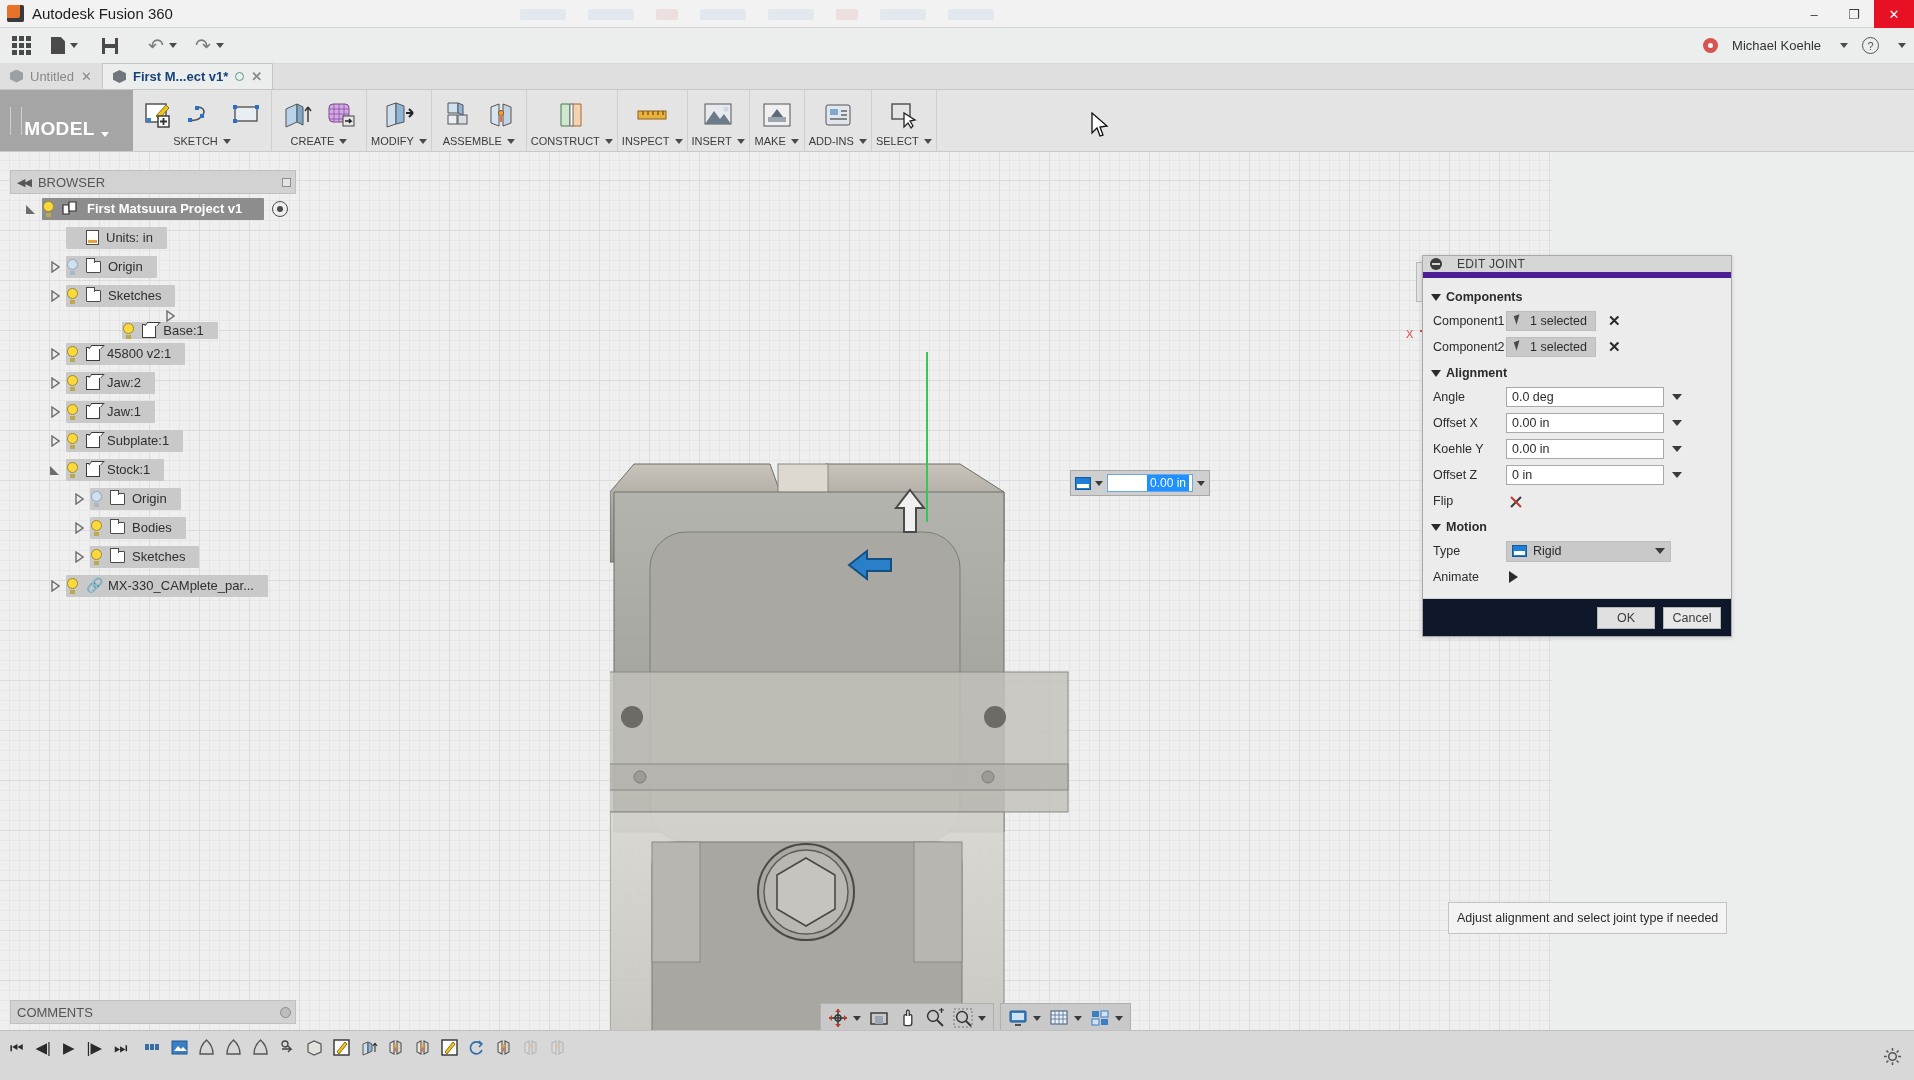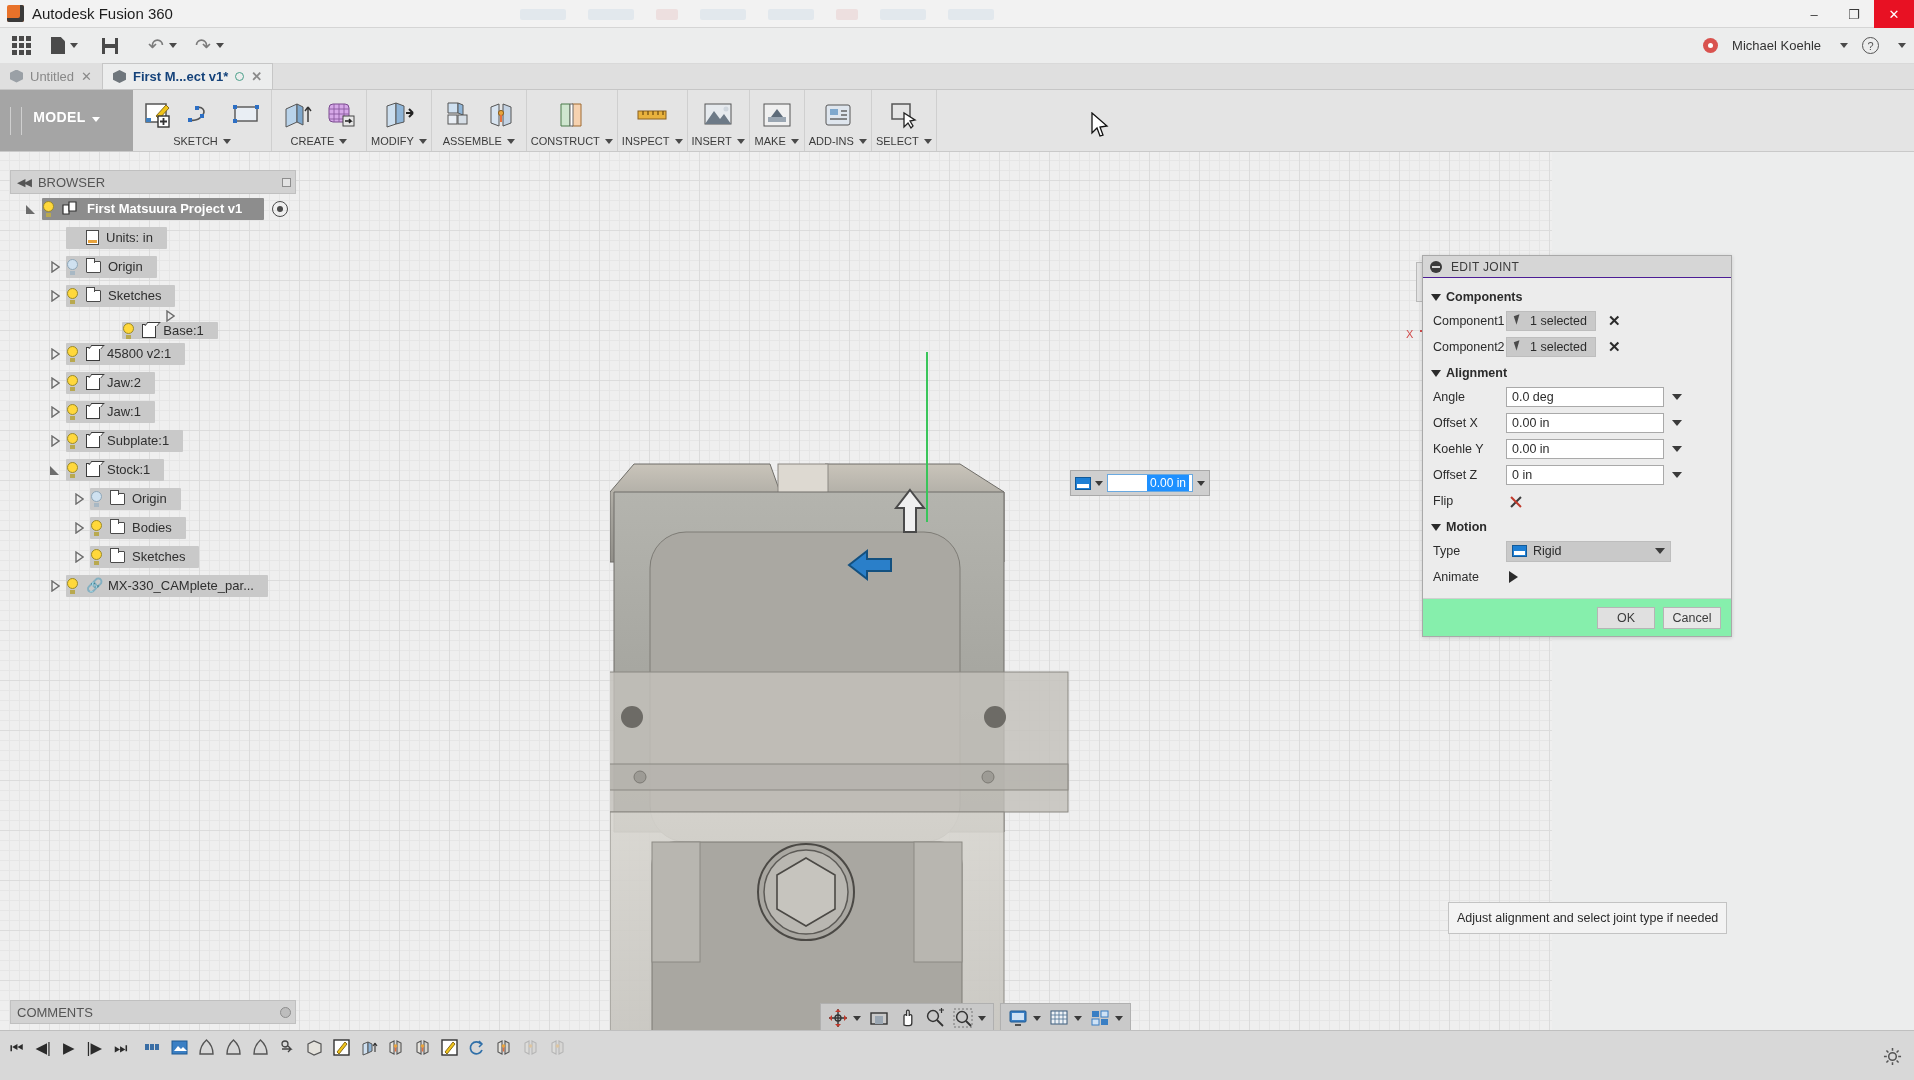--- a/index.html
+++ b/index.html
@@ -69,21 +69,21 @@
   .tab.active .cube{background:#6f767c;}
   .tabx{font-size:13px;color:#8a8a8a;}
   .tdot{width:9px;height:9px;border:1.5px solid #4aa08a;border-radius:50%;}
   
   #ribbon{
     position:absolute;left:0;top:90px;width:1914px;height:62px;
     background:#e4e4e4;border-bottom:1px solid #c9c9c9;display:flex;align-items:stretch;
   }
   #modelbtn{
     width:133px;background:#a5a5a5;color:#fff;display:flex;align-items:flex-end;
-    justify-content:center;padding-bottom:26px;font-size:14px;font-weight:bold;letter-spacing:.4px;
+    justify-content:center;padding-bottom:11px;font-size:19px;font-weight:bold;letter-spacing:.4px;
     position:relative;
   }
   #modelbtn .bars{position:absolute;left:10px;top:17px;width:12px;height:28px;
      border-left:1px solid #cfcfcf;border-right:1px solid #cfcfcf;}
   .rgroup{display:flex;flex-direction:column;align-items:center;border-right:1px solid #cfcfcf;padding:0 4px;}
   .ricons{display:flex;align-items:center;gap:2px;flex:1;padding-top:5px;}
   .rlabel{font-size:11px;color:#3b3b3b;padding-bottom:4px;display:flex;align-items:center;}
   .ri{width:42px;height:38px;display:flex;align-items:center;justify-content:center;}
   .ri svg{display:block;}
   .ri.big{width:46px;}
@@ -148,21 +148,21 @@
   .vb-ico{width:16px;height:13px;background:#1e7fd4;border:1px solid #125a99;position:relative;}
   .vb-ico:after{content:"";position:absolute;left:1px;bottom:1px;width:12px;height:4px;background:#fff;}
   .vb-caret{width:0;height:0;border-left:4px solid transparent;border-right:4px solid transparent;border-top:5px solid #3a3a3a;}
   #vb-input{flex:1;height:18px;background:#fff;border:1px solid #6aa9e0;display:flex;align-items:center;justify-content:flex-end;padding-right:3px;}
   #vb-input span{background:#1e90ff;color:#fff;font-size:12px;padding:1px 3px;}
   
   #dialog{
     position:absolute;left:1422px;top:255px;width:310px;
     background:#ececec;border:1px solid #a9a9a9;box-shadow:0 1px 4px rgba(0,0,0,.15);
   }
-  #dlg-hdr{height:22px;background:#d6d6d6;border-bottom:1px solid #4c1d95;display:flex;align-items:center;gap:9px;padding-left:7px;}
+  #dlg-hdr{height:22px;background:#d6d6d6;border-bottom:6px solid #4c1d95;display:flex;align-items:center;gap:15px;padding-left:7px;}
   .minus{width:12px;height:12px;border-radius:50%;background:#3b3b3b;position:relative;}
   .minus:after{content:"";position:absolute;left:2px;top:5px;width:8px;height:2px;background:#d6d6d6;}
   #dlg-title{font-size:12px;color:#3b3b3b;letter-spacing:.3px;}
   #dlg-body{padding:6px 0 8px 0;}
   .sec{display:flex;align-items:center;gap:5px;padding:6px 0 4px 8px;font-size:12.5px;font-weight:bold;color:#2b2b2b;}
   .tri-d{width:0;height:0;border-left:5px solid transparent;border-right:5px solid transparent;border-top:7px solid #2b2b2b;}
   .row{display:flex;align-items:center;height:26px;padding-left:10px;}
   .row .lbl{width:73px;font-size:12.5px;color:#2b2b2b;}
   .selfield{height:20px;background:#c9c9c9;border:1px solid #bdbdbd;display:flex;align-items:center;gap:5px;padding:0 8px;font-size:12.5px;color:#2b2b2b;min-width:72px;}
   .cursor-ico{width:10px;height:12px;position:relative;}
@@ -172,21 +172,21 @@
   .tfield{height:20px;width:158px;background:#fff;border:1px solid #a9a9a9;display:flex;align-items:center;padding:0 5px;font-size:12.5px;color:#2b2b2b;}
   .ddcaret{margin-left:8px;width:0;height:0;border-left:5px solid transparent;border-right:5px solid transparent;border-top:6px solid #3b3b3b;}
   .flipico{width:14px;height:14px;position:relative;margin-left:3px;}
   .flipico:before{content:"";position:absolute;left:0;top:7px;width:14px;height:2px;background:#3b3b3b;transform:rotate(-45deg);}
   .flipico:after{content:"";position:absolute;left:0;top:7px;width:14px;height:2px;background:#c0392b;transform:rotate(45deg);}
   .typefield{height:21px;width:165px;background:#c9c9c9;border:1px solid #bdbdbd;display:flex;align-items:center;gap:6px;padding:0 5px;font-size:12.5px;}
   .typefield .ic{width:15px;height:12px;background:#1e7fd4;border:1px solid #125a99;position:relative;}
   .typefield .ic:after{content:"";position:absolute;left:1px;bottom:1px;width:11px;height:4px;background:#fff;}
   .typefield .ddcaret{margin-left:auto;}
   .playtri{width:0;height:0;border-top:6px solid transparent;border-bottom:6px solid transparent;border-left:9px solid #2b2b2b;margin-left:3px;}
-  #dlg-foot{border-top:1px solid #d0d0d0;background:#86efac;height:38px;display:flex;align-items:center;justify-content:flex-end;gap:8px;padding-right:10px;}
+  #dlg-foot{border-top:1px solid #d0d0d0;background:#0f172a;height:38px;display:flex;align-items:center;justify-content:flex-end;gap:8px;padding-right:10px;}
   .dbtn{min-width:58px;height:22px;background:#e8e8e8;border:1px solid #b5b5b5;font-size:12.5px;color:#3b3b3b;
         display:flex;align-items:center;justify-content:center;}
   .dbtn.ok{background:#e0e0e0;}
   
   #tooltip{
     position:absolute;left:1448px;top:890px;height:32px;background:#f3f3f3;border:1px solid #c3c3c3;
     display:flex;align-items:center;padding:0 8px;font-size:12.5px;color:#2b2b2b;margin-top:12px;
   }
   
   #navbar{position:absolute;left:820px;top:1003px;height:30px;display:flex;gap:6px;}

